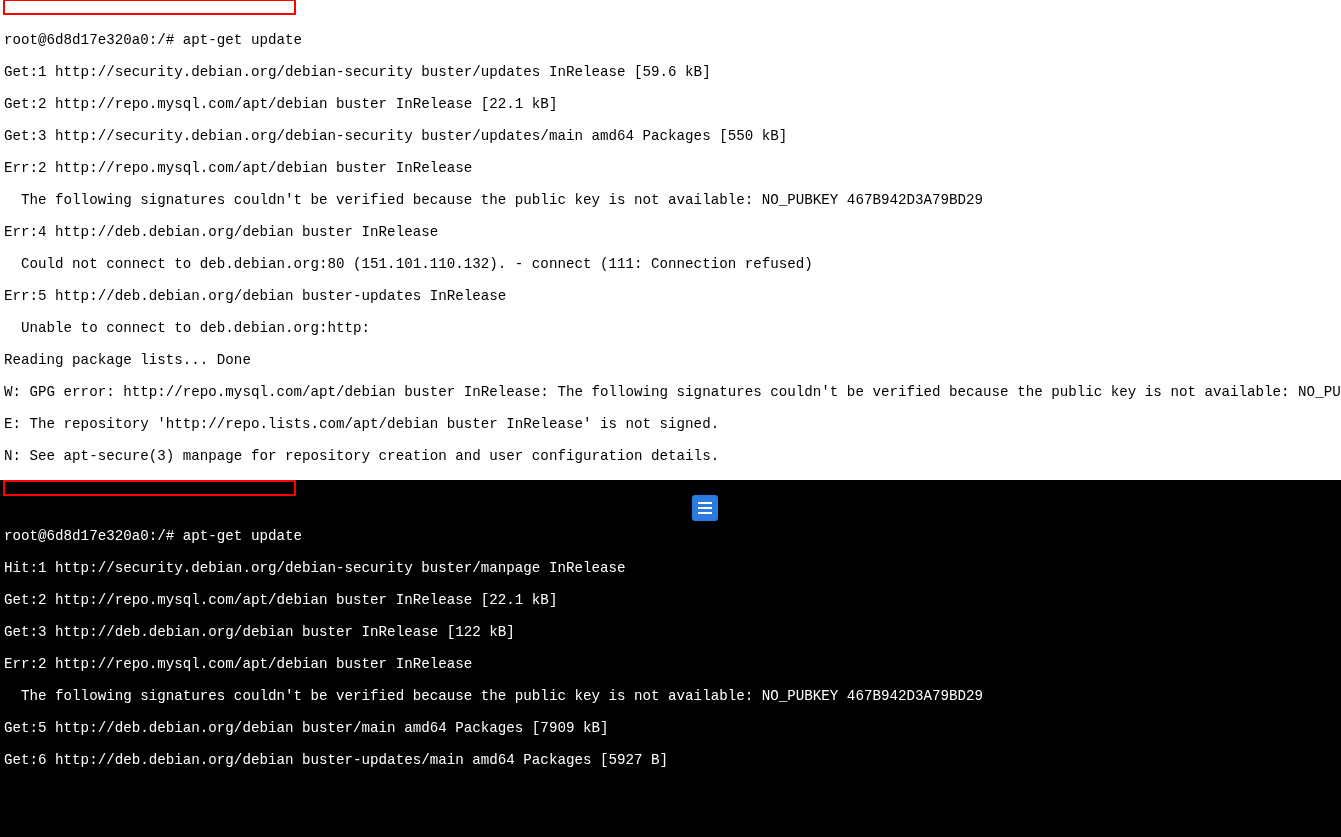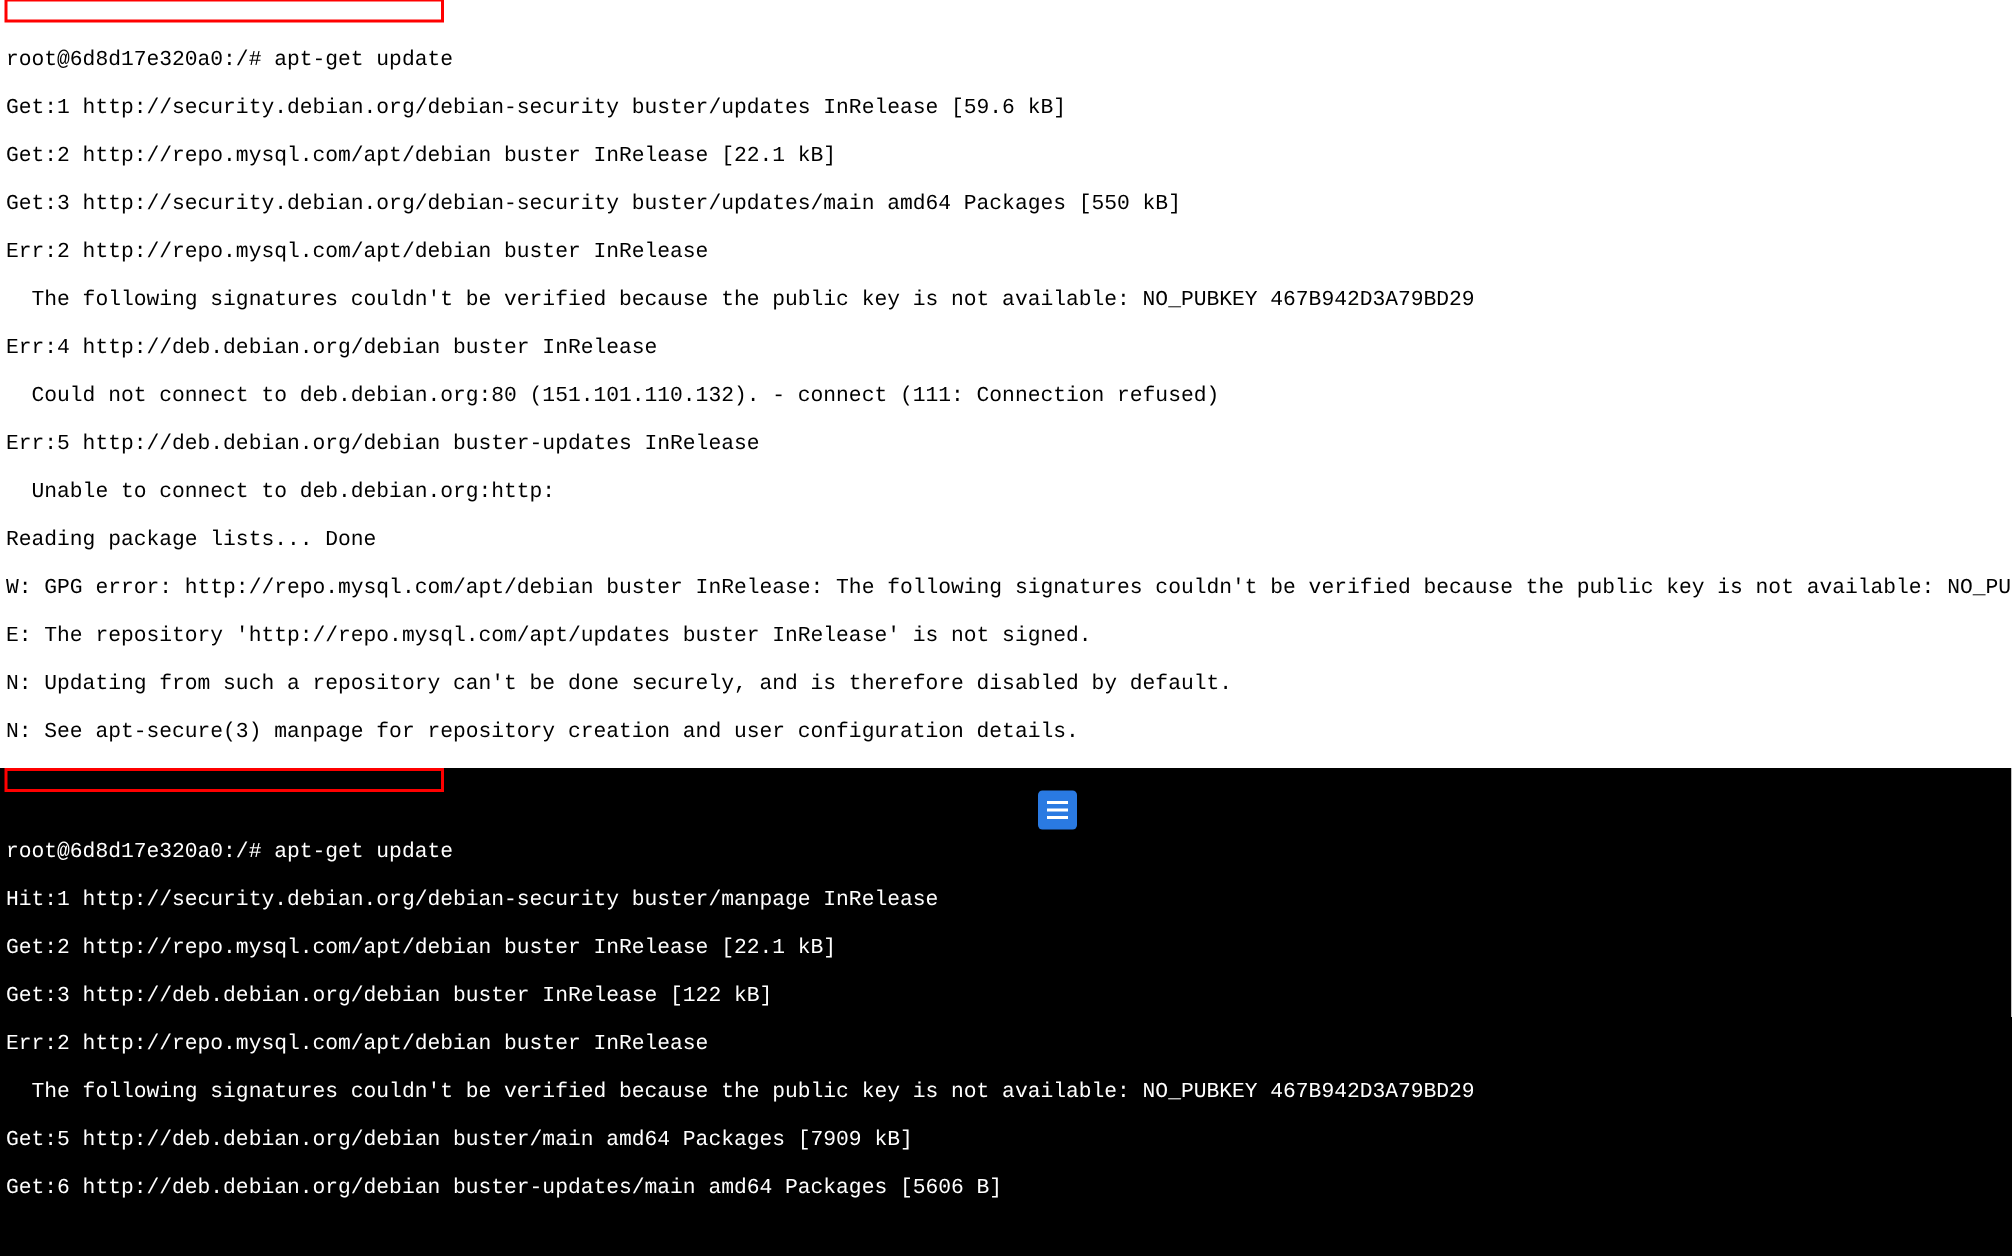--- a/index.html
+++ b/index.html
@@ -75,23 +75,21 @@
 <span>  Could not connect to deb.debian.org:80 (151.101.110.132). - connect (111: Connection refused)
 </span>
 <span>Err:5 http://deb.debian.org/debian buster-updates InRelease
 </span>
 <span>  Unable to connect to deb.debian.org:http:
 </span>
 <span>Reading package lists... Done
 </span>
 <span>W: GPG error: http://repo.mysql.com/apt/debian buster InRelease: The following signatures couldn't be verified because the public key is not available: NO_PUBKEY 467B9
 </span>
-<span>E: The repository 'http://repo.mysql.com/apt/updates buster InRelease' is not signed.
-</span>
-<span>N: Updating from such a repository can't be done securely, and is therefore disabled by default.
+<span>E: The repository 'http://repo.lists.com/apt/debian buster InRelease' is not signed.
 </span>
 <span>N: See apt-secure(3) manpage for repository creation and user configuration details.
 </span>
 </div>
 
 <div class="block dark">
 <div class="box" style="left:3px; top:0px; width:293px; height:16px;"></div>
 <div class="icon-overlay" style="left:692px; top:15px;"><div class="bar"></div><div class="bar"></div><div class="bar"></div></div>
 <span>root@6d8d17e320a0:/# apt-get update
 </span>
@@ -100,20 +98,20 @@
 <span>Get:2 http://repo.mysql.com/apt/debian buster InRelease [22.1 kB]
 </span>
 <span>Get:3 http://deb.debian.org/debian buster InRelease [122 kB]
 </span>
 <span>Err:2 http://repo.mysql.com/apt/debian buster InRelease
 </span>
 <span>  The following signatures couldn't be verified because the public key is not available: NO_PUBKEY 467B942D3A79BD29
 </span>
 <span>Get:5 http://deb.debian.org/debian buster/main amd64 Packages [7909 kB]
 </span>
-<span>Get:6 http://deb.debian.org/debian buster-updates/main amd64 Packages [5606 B]
+<span>Get:6 http://deb.debian.org/debian buster-updates/main amd64 Packages [5927 B]
 </span>
 
 
 
 
 
 </div>
 
 </body></html>

